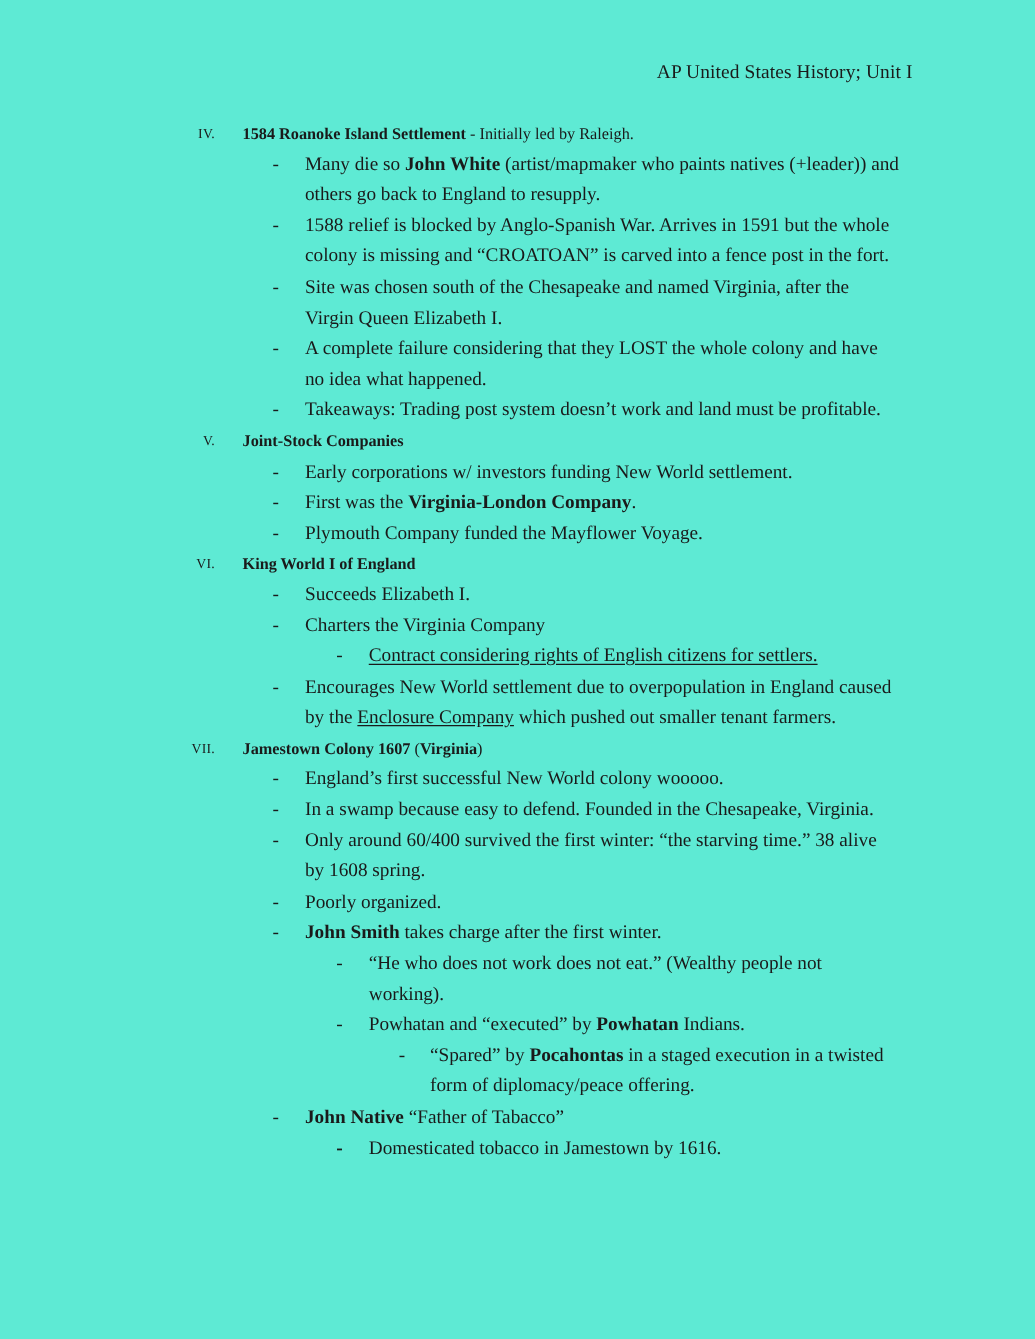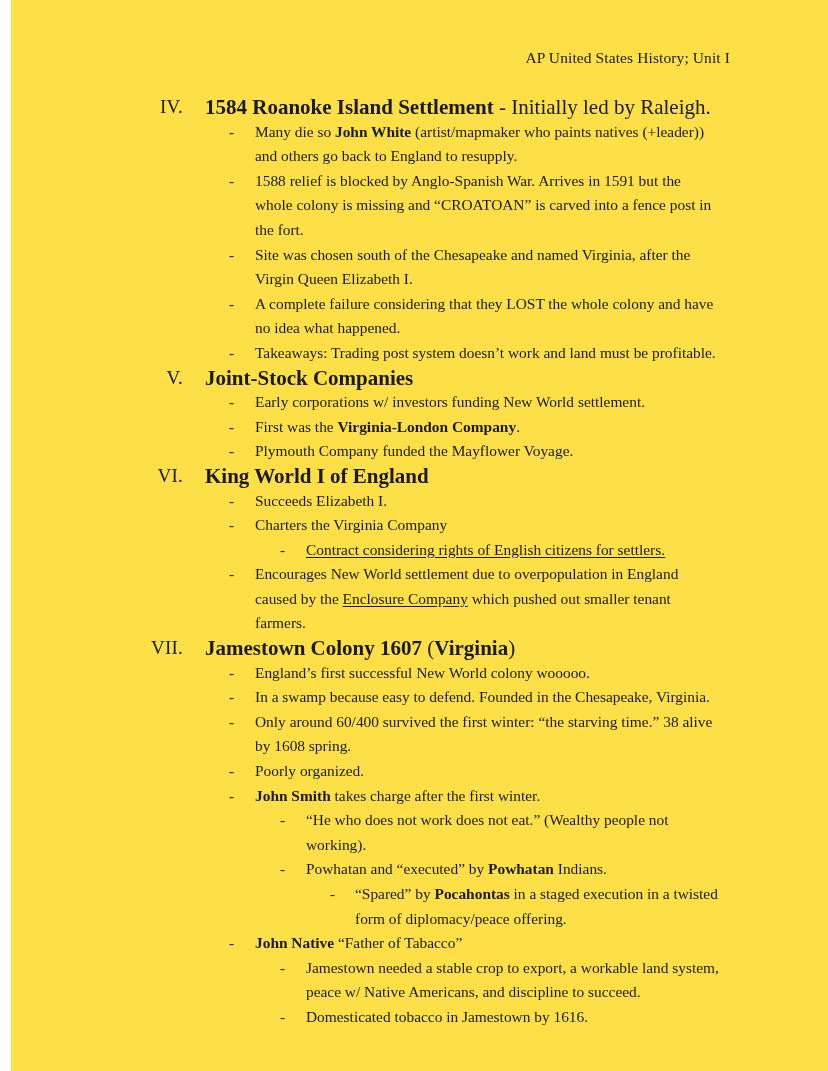--- a/index.html
+++ b/index.html
@@ -11,22 +11,21 @@
     width: 828px;
     height: 1071px;
     position: relative;
     font-family: "Liberation Serif", "DejaVu Serif", serif;
     color: #1a1a1a;
     -webkit-font-smoothing: antialiased;
   }
   .page {
     position: absolute;
     inset: 0;
-    background: #fde047;
-    margin-left: 11px;
+    background: #5eead4;
   }
 
   
   .doc-header {
     position: absolute;
     top: 48px;
     left: 100px;
     right: 98px;
     text-align: right;
     font-size: 15.5px;
@@ -51,26 +50,26 @@
     font-size: 15.6px;
     line-height: 24.6px;
     margin-bottom: 0;
   }
   .lvl1 > .numeral {
     position: absolute;
     left: 110px;
     width: 62px;
     top: 0;
     text-align: right;
-    font-size: 19px;
+    font-size: 11px;
     line-height: 24.6px;
     letter-spacing: .2px;
   }
   .lvl1 > .heading {
-    font-size: 21px;
+    font-size: 13px;
     line-height: 24.6px;
   }
   .lvl1 > .heading b { font-weight: bold; }
 
   
   .lvl2, .lvl3, .lvl4 {
     position: relative;
     font-size: 15.4px;
     line-height: 24.6px;
   }
@@ -202,21 +201,20 @@
               <span class="dash">-</span>
               <span class="txt"><span>“Spared” by </span><span class="b">Pocahontas</span><span> in a staged execution in a twisted form of diplomacy/peace offering.</span></span>
             </div>
           </div>
         </div>
         <div class="lvl2">
           <span class="dash">-</span>
           <span class="txt"><span class="b">John Native</span><span> “Father of Tabacco”</span></span>
           <div class="lvl3">
             <span class="dash">-</span>
-            <span class="txt"><span>Jamestown needed a stable crop to export, a workable land system, peace w/ Native Americans, and discipline to succeed.</span></span>
           </div>
           <div class="lvl3">
             <span class="dash">-</span>
             <span class="txt"><span>Domesticated tobacco in Jamestown by 1616.</span></span>
           </div>
         </div>
       </div>
     </div>
 
 </div>

